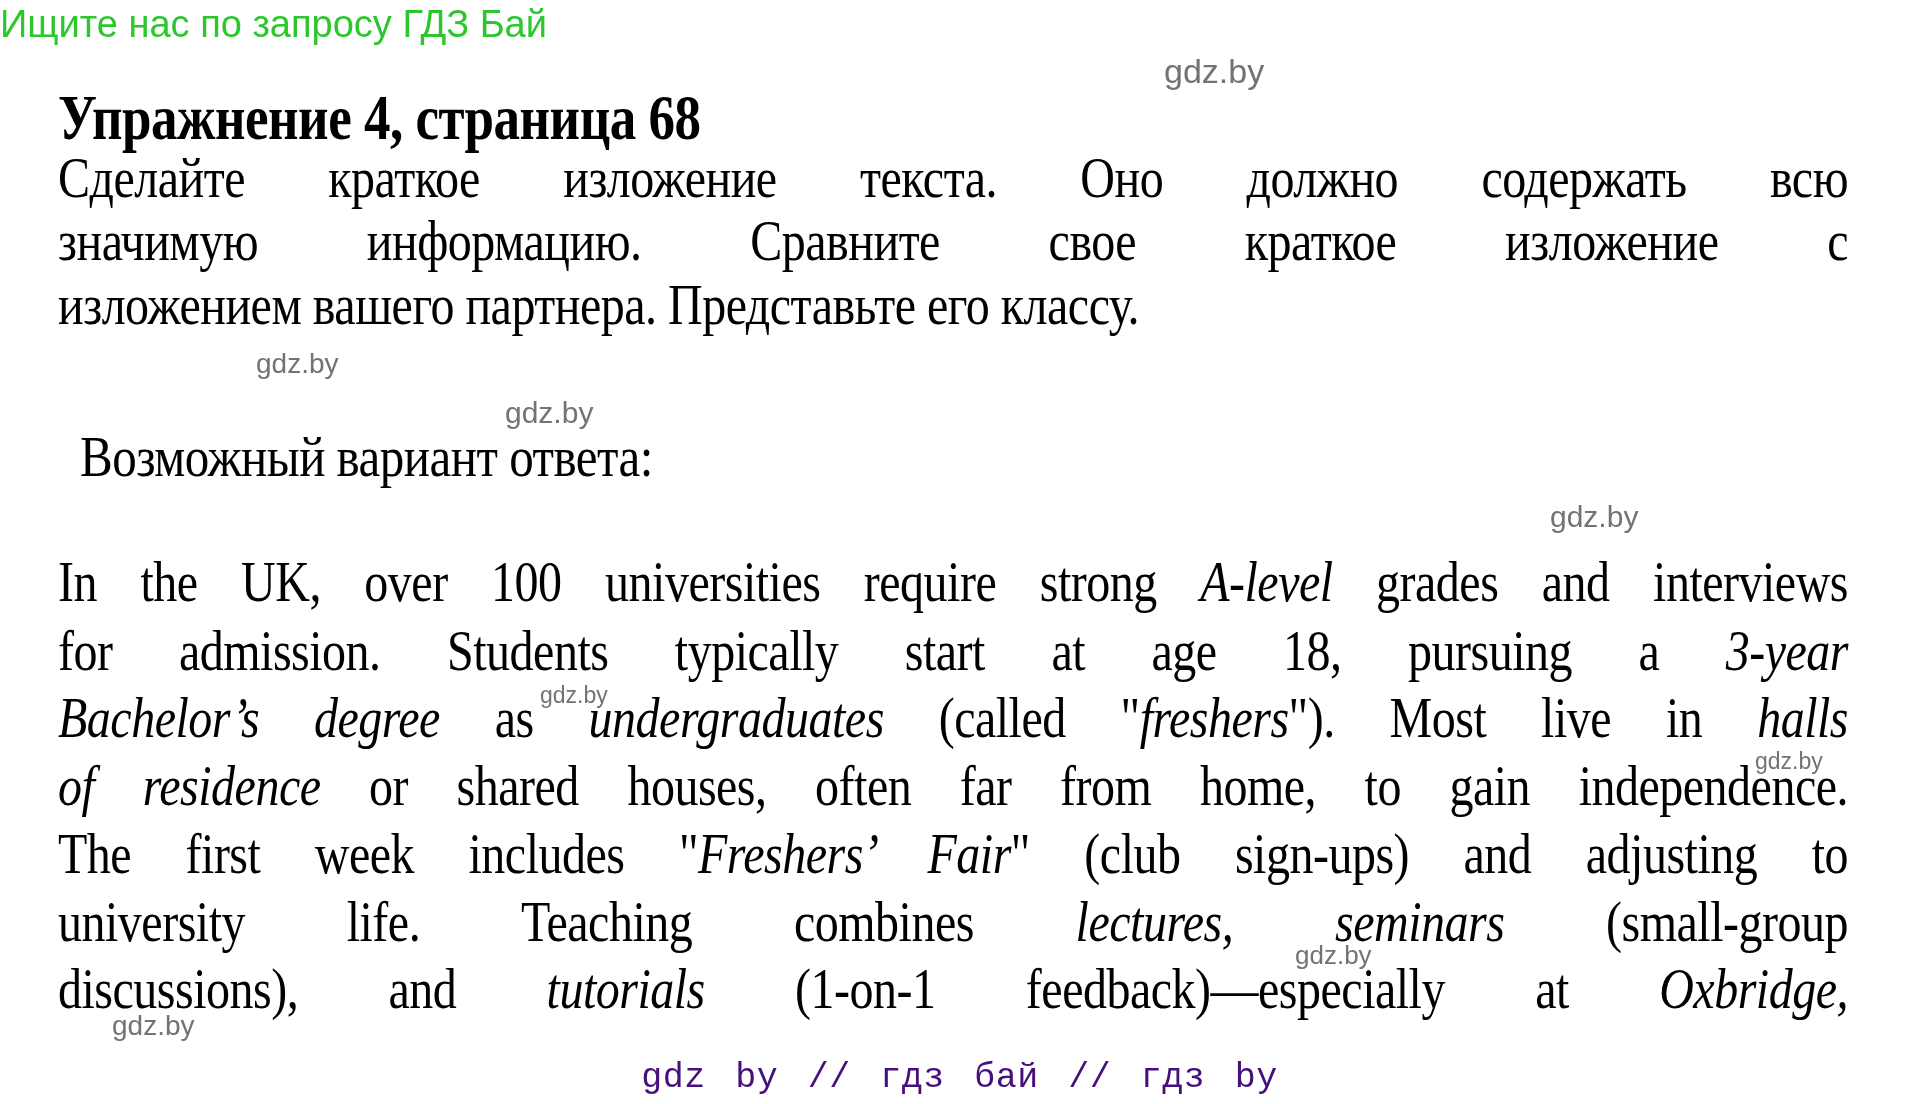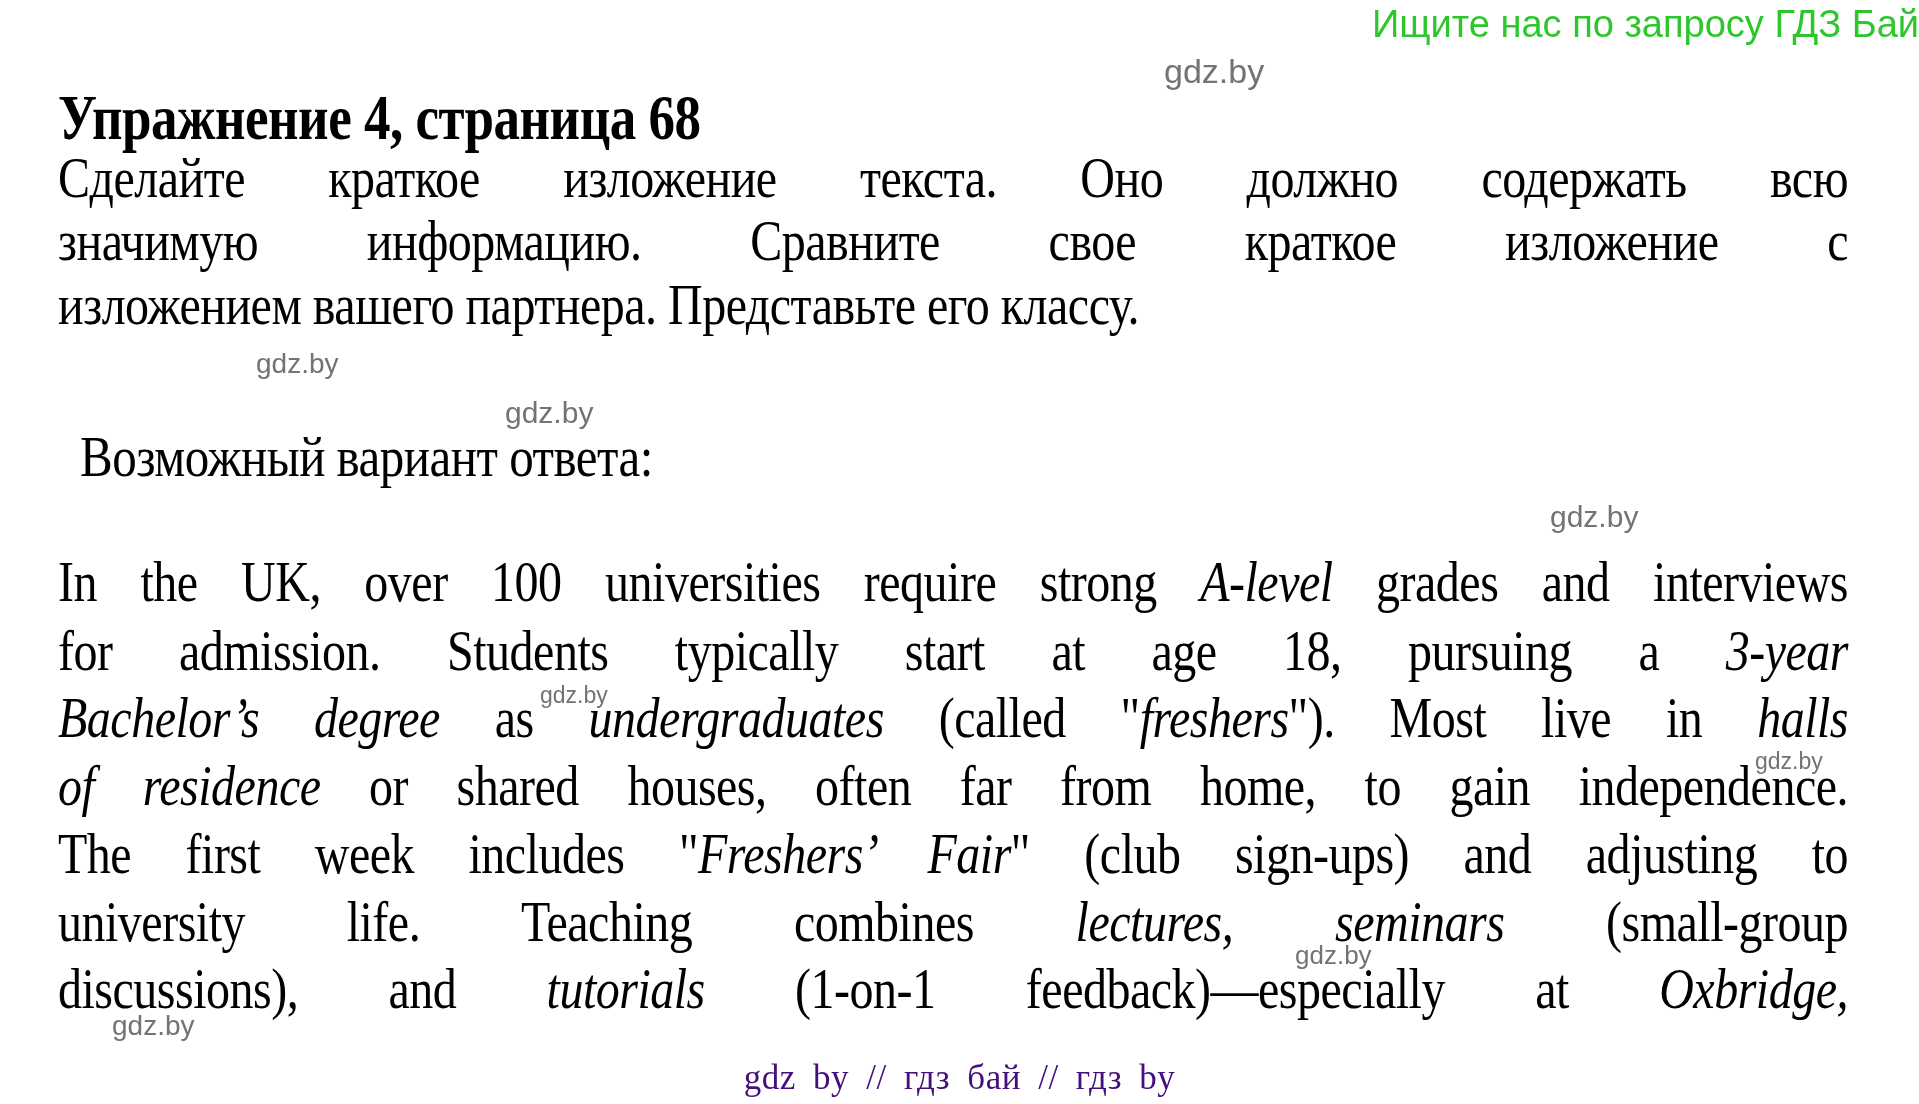--- a/index.html
+++ b/index.html
@@ -17,21 +17,21 @@
     overflow:hidden;
     color:var(--ink);
     font-family:"Liberation Serif",serif;
   }
   .abs{position:absolute;}
   
   .scan{transform:scaleY(1.18);transform-origin:0 0;letter-spacing:-0.5px;}
 
   .promo{
     top:4px;left:0;width:1919px;
-    text-align:right;
+    text-align:left;
     font-family:"Liberation Sans",sans-serif;
     font-size:38px;line-height:40px;
     color:var(--green);
   }
   .title{
     top:84px;left:58px;
     font-weight:bold;
     font-size:53px;line-height:58px;
     white-space:nowrap;
   }
@@ -63,21 +63,21 @@
   .wm-3{left:505px;top:396px;font-size:30px;}
   .wm-4{left:1550px;top:500px;font-size:30px;}
   .wm-5{left:540px;top:682px;font-size:23px;}
   .wm-6{left:1755px;top:748px;font-size:23px;}
   .wm-7{left:1295px;top:940px;font-size:26px;}
   .wm-8{left:112px;top:1010px;font-size:28px;}
 
   .footer{
     top:1058px;left:0;width:1919px;
     text-align:center;
-    font-family:Liberation Serif, serif;
+    font-family:Liberation Mono, monospace;
     font-size:35px;line-height:40px;
     letter-spacing:0.5px;word-spacing:8px;
     color:var(--purple);
   }
 </style>
 </head>
 <body>
 
 <div class="abs promo">Ищите нас по запросу ГДЗ Бай</div>
 

